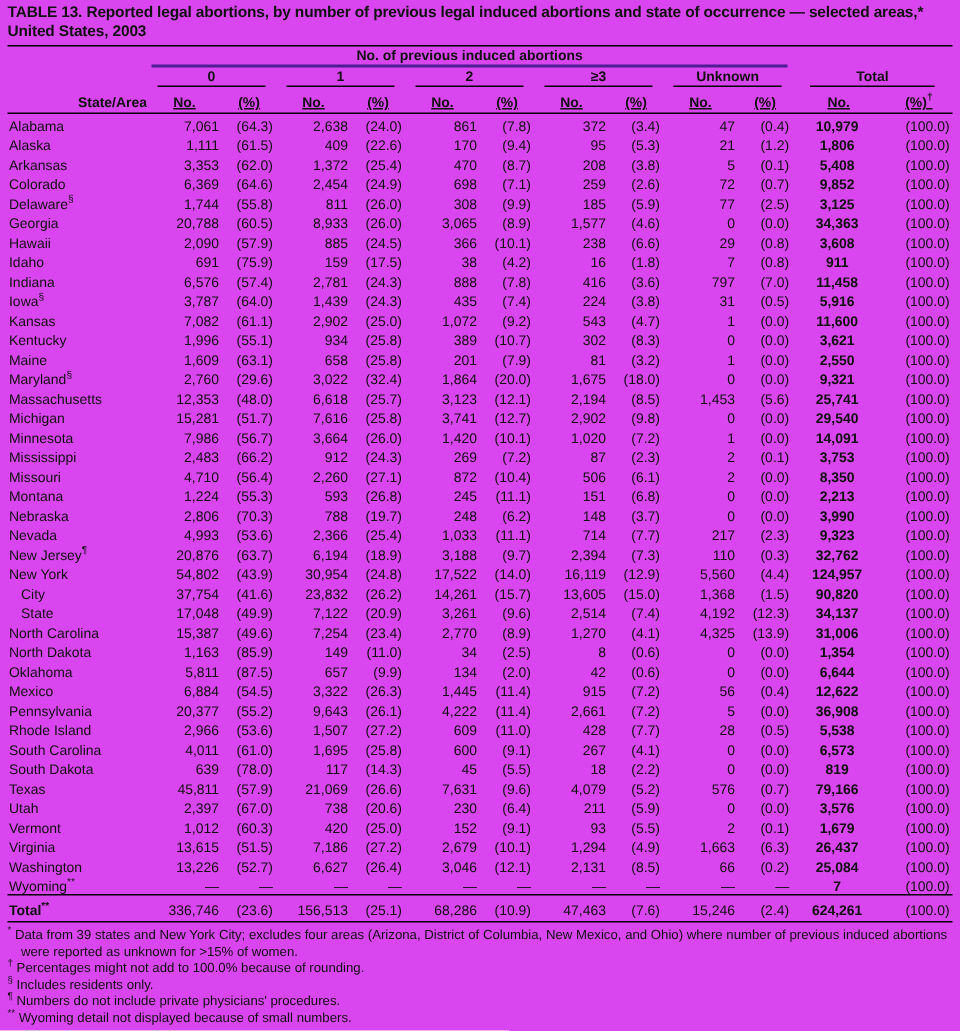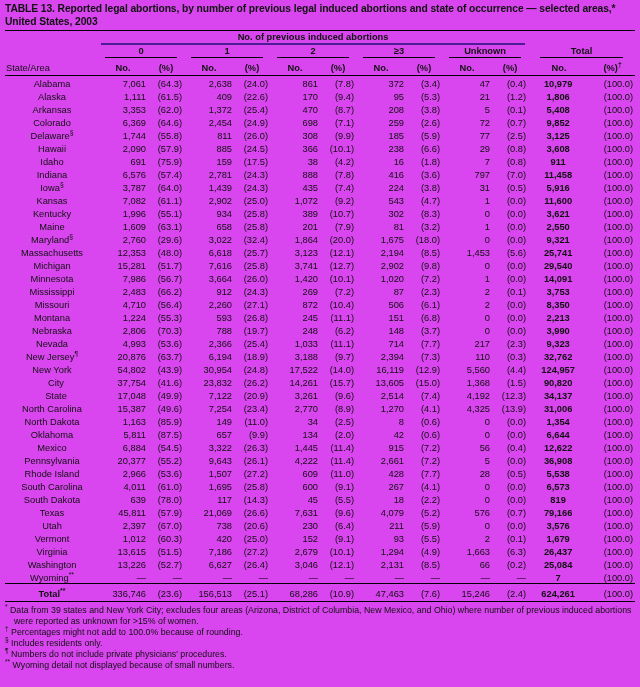--- a/index.html
+++ b/index.html
@@ -8,25 +8,25 @@
   .title{font-size:10.3px;font-weight:bold;line-height:12.6px;letter-spacing:-0.1px;
          padding-bottom:2px;border-bottom:1.7px solid #000;}
   table{border-collapse:collapse;table-layout:fixed;width:630px;margin-top:1px;}
   th,td{padding:0;font-size:9.3px;font-weight:normal;vertical-align:bottom;white-space:nowrap;overflow:visible;}
   .hr1 th{height:13px;}
   .spanner-inner{font-weight:bold;text-align:center;border-bottom:2px solid #4c1d95;padding-bottom:1px;margin:0 3px;}
   .hr2 th{height:13px;}
   .grp-rule{border-bottom:1px solid #000;text-align:center;font-weight:bold;padding-bottom:1px;margin:0 7px;}
   .grp-total .grp-rule{margin:0 12px;}
   .hr3 th{height:15px;border-bottom:1.6px solid #000;padding-bottom:2px;}
-  .th-sa{text-align:left;font-weight:normal;padding-left:1px;}
-  .th-no,.th-pct{text-align:center;font-weight:bold;}
+  .th-sa{text-align:right;font-weight:bold;padding-left:1px;}
+  .th-no,.th-pct{text-align:center;font-weight:bold;text-decoration:underline;}
   tbody td{height:13px;}
   .num{text-align:right;padding-right:2px;}
-  .label{text-align:center;padding-left:1px;}
+  .label{text-align:left;padding-left:1px;}
   tr.indent .label{padding-left:9px;}
   sup{font-size:6.8px;vertical-align:super;line-height:0;}
   .tot-no{font-weight:bold;text-align:center;}
   tr.total-row td{border-top:1px solid #000;border-bottom:1.4px solid #000;height:15px;padding-bottom:2px;}
   tr.total-row .label{font-weight:bold;}
   .footnotes{margin-top:3px;font-size:8.8px;line-height:11px;}
   .fn{padding-left:9px;text-indent:-9px;}
   .fn sup{font-size:6.5px;}
 </style>
 </head>
@@ -165,20 +165,35 @@
           <td class="num">308</td>
           <td class="num">(9.9)</td>
           <td class="num">185</td>
           <td class="num">(5.9)</td>
           <td class="num">77</td>
           <td class="num">(2.5)</td>
           <td class="num tot-no">3,125</td>
           <td class="num tot-pct">(100.0)</td>
         </tr>
         <tr class="row">
+          <td class="label"><span>Georgia</span></td>
+          <td class="num">20,788</td>
+          <td class="num">(60.5)</td>
+          <td class="num">8,933</td>
+          <td class="num">(26.0)</td>
+          <td class="num">3,065</td>
+          <td class="num">(8.9)</td>
+          <td class="num">1,577</td>
+          <td class="num">(4.6)</td>
+          <td class="num">0</td>
+          <td class="num">(0.0)</td>
+          <td class="num tot-no">34,363</td>
+          <td class="num tot-pct">(100.0)</td>
+        </tr>
+        <tr class="row">
           <td class="label"><span>Hawaii</span></td>
           <td class="num">2,090</td>
           <td class="num">(57.9)</td>
           <td class="num">885</td>
           <td class="num">(24.5)</td>
           <td class="num">366</td>
           <td class="num">(10.1)</td>
           <td class="num">238</td>
           <td class="num">(6.6)</td>
           <td class="num">29</td>

